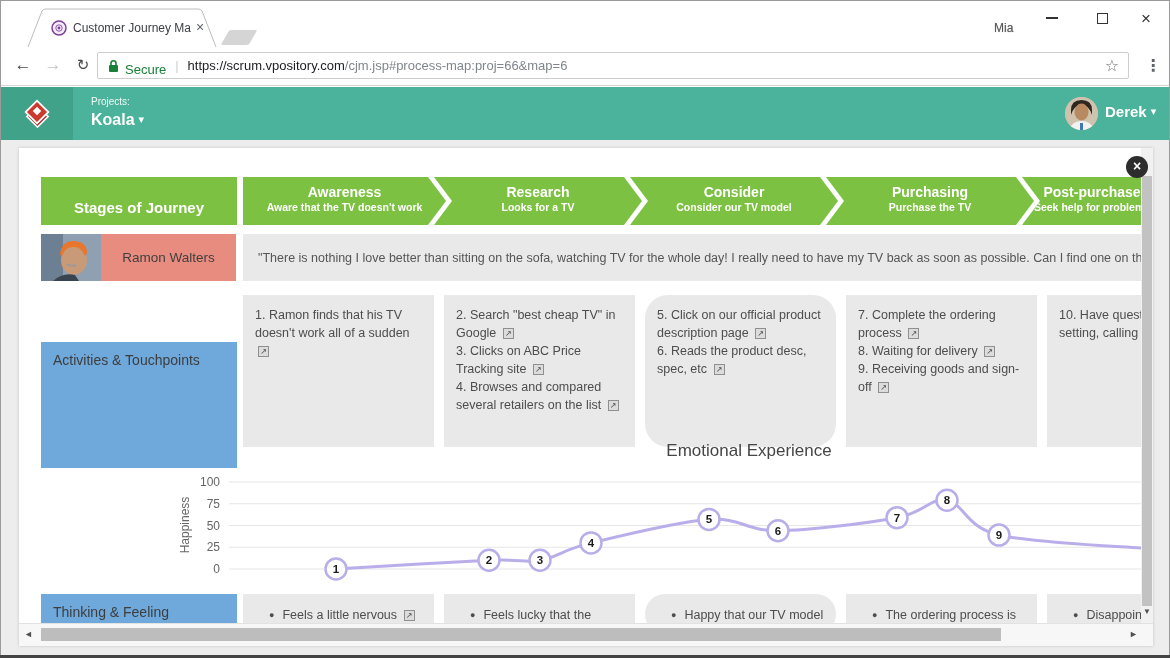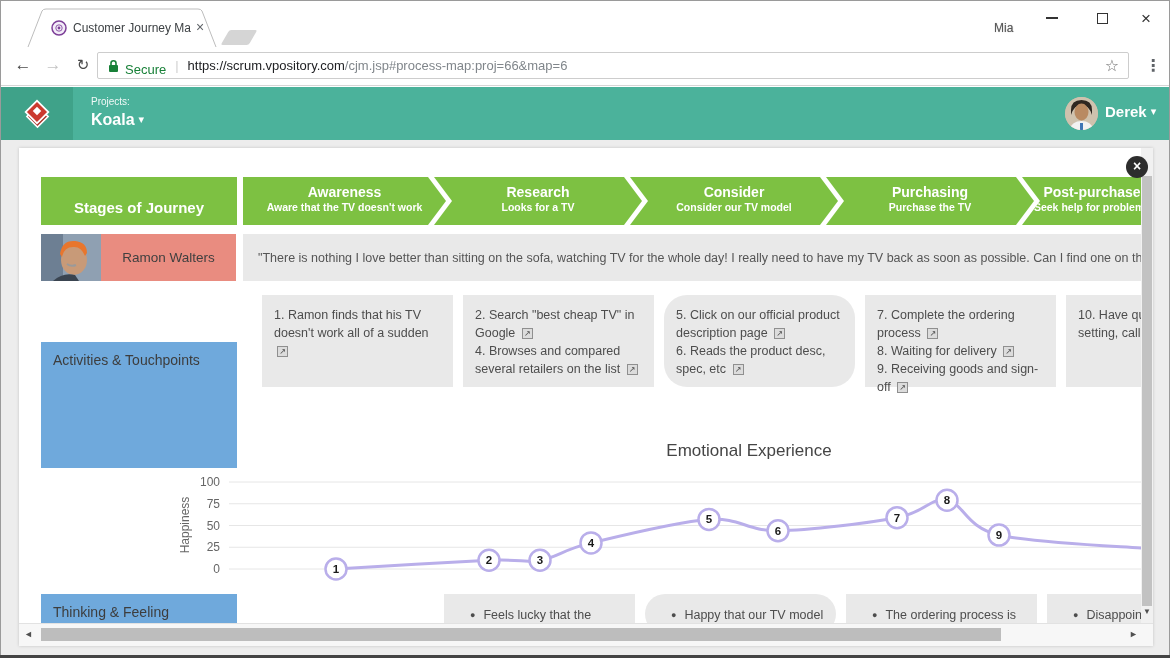--- a/index.html
+++ b/index.html
@@ -65,21 +65,21 @@
   .clip-last  { clip-path:polygon(0 0, 100% 0, 100% 100%, 0 100%, 18px 50%); }
 
   
   .persona-photo { position:absolute; left:22px; top:86px; width:60px; height:47px; overflow:hidden; }
   .persona-name { position:absolute; left:82px; top:86px; width:135px; height:47px; background:#e98c80; color:#3f3f3f; font-size:13.5px; display:flex; align-items:center; justify-content:center; }
   .quote-cell { position:absolute; left:224px; top:86px; width:910px; height:47px; background:#e9e9e9; color:#555; font-size:12.5px; display:flex; align-items:center; padding-left:15px; white-space:nowrap; overflow:hidden; }
 
   
   .act-label { position:absolute; top:147px; height:126px;margin-top:47px; }
   .cell { position:absolute; background:#e9e9e9; color:#4d4d4d; font-size:12.5px; line-height:18px; padding:11px 12px; }
-  .act-cell { top:147px; height:92px; width:191px;margin-left:19px; }
+  .act-cell { top:147px; height:152px; width:191px; }
   .c1 { left:224px; } .c2 { left:425px; } .c3 { left:626px;border-radius:23px; } .c4 { left:827px; } .c5 { left:1028px; width:191px; }
 
   .lnk { display:inline-block; width:11px; height:11px; border:1px solid #8f8f8f; background:#dcdcdc; color:#4d4d4d; font-size:8px; line-height:9px; text-align:center; vertical-align:1px; margin-left:3px; }
 
   
   .chart-title { position:absolute; left:268px; top:293px; width:924px; text-align:center; font-size:17px; color:#454545; }
   #chart-svg { position:absolute; left:158px; top:314px; }
 
   
   .think-label { position:absolute; top:446px; height:40px; }
@@ -211,20 +211,21 @@
           <span>"There is nothing I love better than sitting on the sofa, watching TV for the whole day! I really need to have my TV back as soon as possible. Can I find one on the Internet?"</span>
         </div>
 
       <div class="rowlabel bluebox act-label"><span>Activities &amp; Touchpoints</span></div>
 
       <div class="cell act-cell c1">
         <div><span>1. Ramon finds that his TV doesn't work all of a sudden</span> <span class="lnk">↗</span></div>
       </div>
       <div class="cell act-cell c2">
         <div><span>2. Search "best cheap TV" in Google</span> <span class="lnk">↗</span></div>
+        <div><span>3. Clicks on ABC Price Tracking site</span> <span class="lnk">↗</span></div>
         <div><span>4. Browses and compared several retailers on the list</span> <span class="lnk">↗</span></div>
       </div>
       <div class="cell act-cell c3">
         <div><span>5. Click on our official product description page</span> <span class="lnk">↗</span></div>
         <div><span>6. Reads the product desc, spec, etc</span> <span class="lnk">↗</span></div>
       </div>
       <div class="cell act-cell c4">
         <div><span>7. Complete the ordering process</span> <span class="lnk">↗</span></div>
         <div><span>8. Waiting for delivery</span> <span class="lnk">↗</span></div>
         <div><span>9. Receiving goods and sign-off</span> <span class="lnk">↗</span></div>
@@ -261,20 +262,21 @@
           <text x="601" y="72.72" text-anchor="middle" font-size="11.5" font-weight="bold" fill="#1a1a1a">6</text>
           <circle cx="720" cy="55.67" r="10.5" fill="#fff" stroke="#b9aeea" stroke-width="2.5"></circle>
           <text x="720" y="59.67" text-anchor="middle" font-size="11.5" font-weight="bold" fill="#1a1a1a">7</text>
           <circle cx="770" cy="38.269999999999996" r="10.5" fill="#fff" stroke="#b9aeea" stroke-width="2.5"></circle>
           <text x="770" y="42.269999999999996" text-anchor="middle" font-size="11.5" font-weight="bold" fill="#1a1a1a">8</text>
           <circle cx="822" cy="73.07" r="10.5" fill="#fff" stroke="#b9aeea" stroke-width="2.5"></circle>
           <text x="822" y="77.07" text-anchor="middle" font-size="11.5" font-weight="bold" fill="#1a1a1a">9</text>
         </svg>
 
       <div class="rowlabel bluebox think-label"><span>Thinking &amp; Feeling</span></div>
+      <div class="cell think-cell c1"><span class="bullet">●</span><span>Feels a little nervous</span> <span class="lnk">↗</span></div>
       <div class="cell think-cell c2"><span class="bullet">●</span><span>Feels lucky that the</span></div>
       <div class="cell think-cell c3"><span class="bullet">●</span><span>Happy that our TV model</span></div>
       <div class="cell think-cell c4"><span class="bullet">●</span><span>The ordering process is</span></div>
       <div class="cell think-cell c5"><span class="bullet">●</span><span>Disappointed</span></div>
 
       <div class="vscroll">
         <div class="vthumb"></div>
         <div class="varrow">▼</div>
       </div>
       <div class="hscroll">

